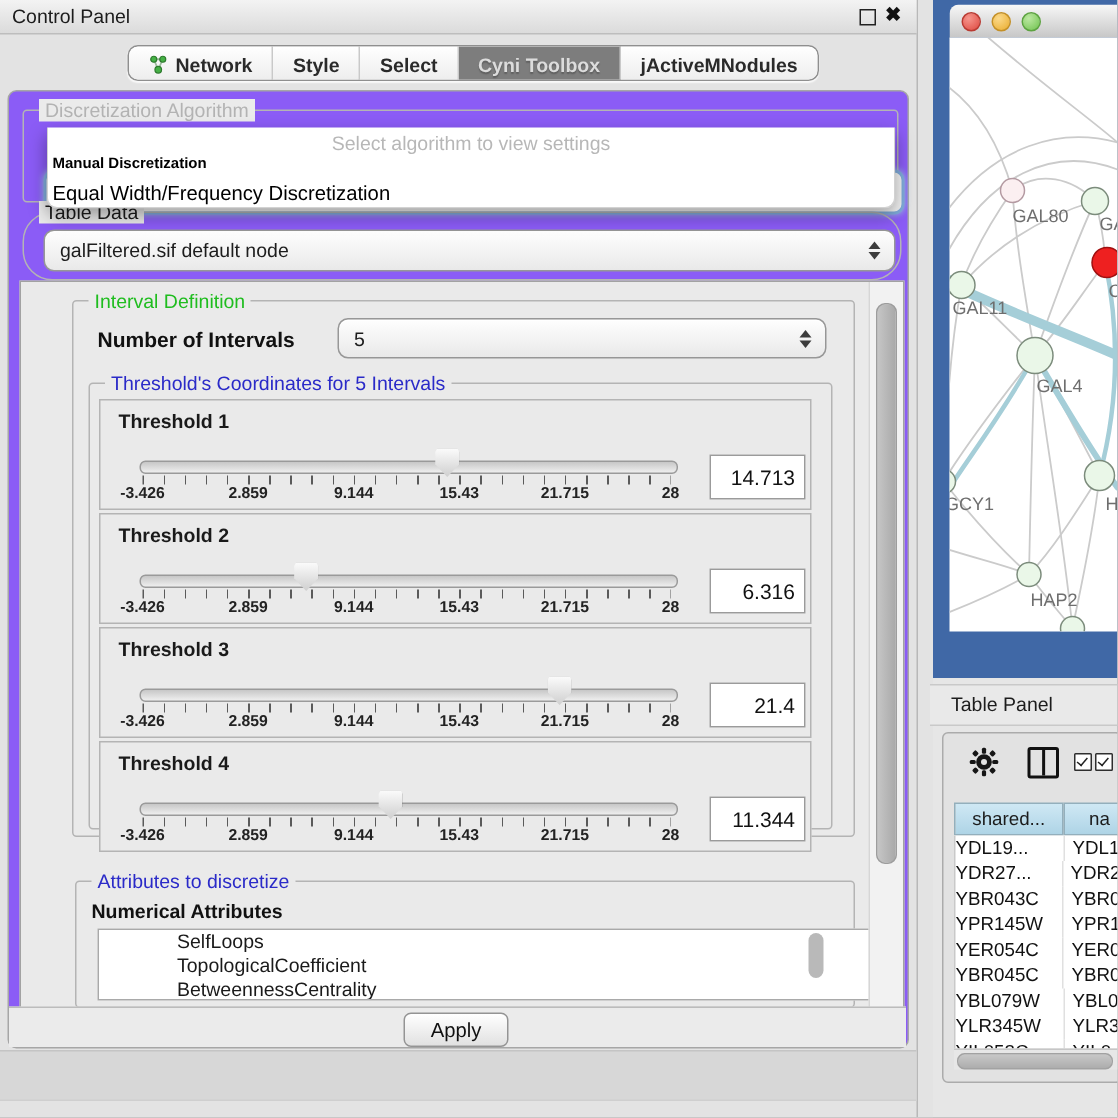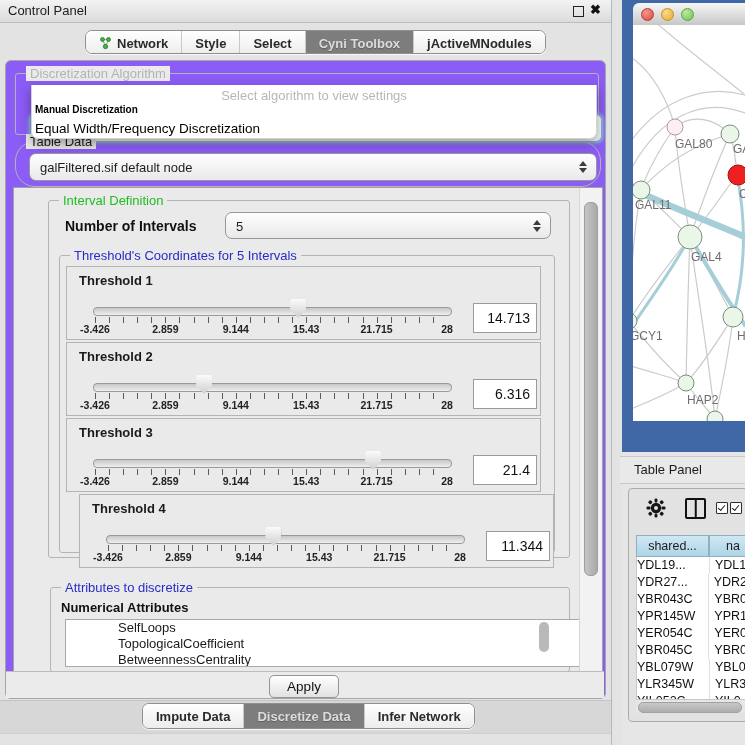--- a/index.html
+++ b/index.html
@@ -203,21 +203,21 @@
                   <div class="ticklabels">
                     <span style="left: 0%;">-3.426</span>
                     <span style="left: 20%;">2.859</span>
                     <span style="left: 40%;">9.144</span>
                     <span style="left: 60%;">15.43</span>
                     <span style="left: 80%;">21.715</span>
                     <span style="left: 100%;">28</span>
                   </div>
                   <div class="valuebox">21.4</div>
                 </div>
-                <div class="thbox" style="top: 238px; margin-left: 13px;">
+                <div class="thbox" style="top: 238px;">
                   <div class="thlabel">Threshold 4</div>
                   <div class="track"></div>
                   <div class="thumb" style="left: 185.438px;"></div>
                   <div class="ticks"></div>
                   <div class="ticklabels">
                     <span style="left: 0%;">-3.426</span>
                     <span style="left: 20%;">2.859</span>
                     <span style="left: 40%;">9.144</span>
                     <span style="left: 60%;">15.43</span>
                     <span style="left: 80%;">21.715</span>
@@ -244,31 +244,20 @@
           <div class="vthumb" style="left:4px;top:14px;width:12px;height:372px;"></div>
         </div>
       </div>
 
       <div id="applybar">
         <div id="applybtn">Apply</div>
       </div>
     </div>
 
     <div id="bottomband"></div>
-    <div class="segctl" id="bottom-tabs" style="left:142px;top:703px;height:24px;">
-        <div class="seg">
-          <span>Impute Data</span>
-        </div>
-        <div class="seg sel">
-          <span>Discretize Data</span>
-        </div>
-        <div class="seg">
-          <span>Infer Network</span>
-        </div>
-      </div>
   </div>
 
   <div id="gapcol"></div>
 
   <div id="netframe">
     <div id="nettitle">
       <span class="light" style="left:8px;background:radial-gradient(circle at 35% 30%,#f6968d,#dd4840);border:1px solid #b93a32;"></span>
       <span class="light" style="left:28px;background:radial-gradient(circle at 35% 30%,#fbd98a,#e9ac2e);border:1px solid #c49027;"></span>
       <span class="light" style="left:48px;background:radial-gradient(circle at 35% 30%,#bce8a2,#6fc24e);border:1px solid #5da341;"></span>
     </div>

